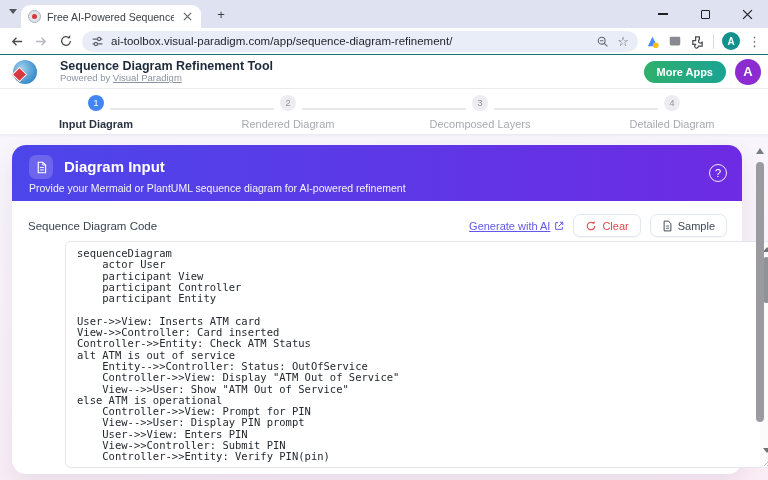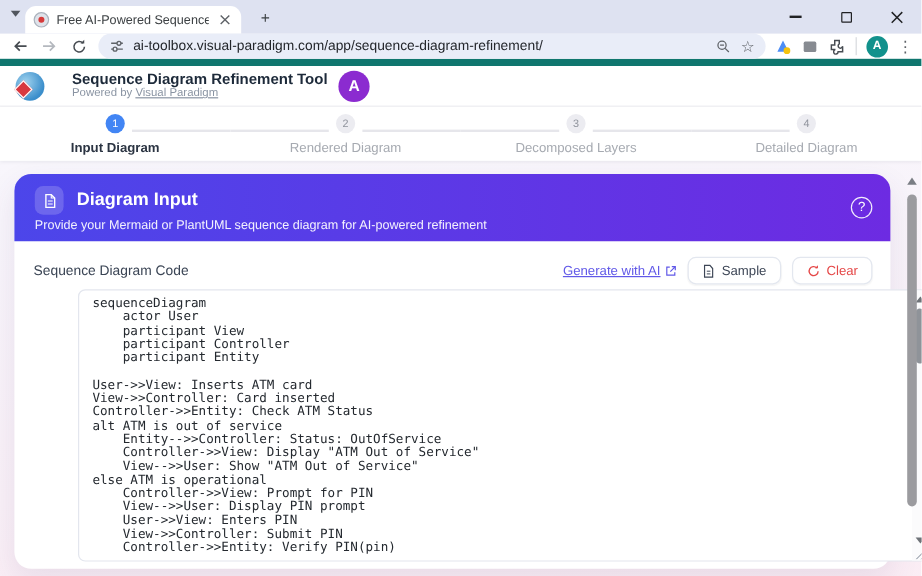--- a/index.html
+++ b/index.html
@@ -19,21 +19,21 @@
   .tab-title { font-size:10.5px; color:#3c4043; white-space:nowrap; overflow:hidden; flex:1; }
   .tab-close { width:14px; height:14px; display:flex; align-items:center; justify-content:center; flex:0 0 auto; }
   .newtab-btn { position:absolute; left:213px; top:6px; width:16px; height:16px; font-size:13px; color:#3c4043;
     display:flex; align-items:center; justify-content:center; }
   .win-controls { position:absolute; right:0; top:0; height:28px; display:flex; }
   .win-btn { width:42px; height:28px; display:flex; align-items:center; justify-content:center; }
   .glyph-min { width:10px; height:1.5px; background:#202124; }
   .glyph-max { width:9px; height:9px; border:1.2px solid #202124; border-radius:1px; }
 
   
-  .toolbar { height:27px; background:#fff; border-bottom:6px solid #0f766e; display:flex; align-items:center;
+  .toolbar { height:27px; background:#fff; border-bottom:1px solid #0f766e; display:flex; align-items:center;
     padding:0 7px; gap:7px; }
   .nav-btn { width:18px; height:18px; display:flex; align-items:center; justify-content:center; flex:0 0 auto; }
   .omnibox { flex:1; height:21px; background:#e9edf8; border-radius:11px; display:flex; align-items:center;
     padding:0 9px; gap:7px; min-width:0; }
   .url-text { font-size:11.5px; color:#23262b; flex:1; white-space:nowrap; overflow:hidden; }
   .omni-right { display:flex; align-items:center; gap:8px; }
   .star-glyph { font-size:13px; color:#5f6368; line-height:1; }
   .tool-right-icons { display:flex; align-items:center; gap:8px; flex:0 0 auto; }
   .divider-v { width:1px; height:15px; background:#d7dade; }
   .profile-avatar { width:18px; height:18px; border-radius:50%; background:#12918c; color:#fff;
@@ -212,20 +212,21 @@
 
   <div class="appheader">
     <span class="vp-logo">
       <span class="vp-globe"></span>
         <span class="vp-diamond"></span>
     </span>
     <div class="title-col">
       <div class="app-title">Sequence Diagram Refinement Tool</div>
       <div class="powered-row"><span>Powered by </span><a href="#">Visual Paradigm</a></div>
     </div>
+    <button class="more-apps-btn">More Apps</button>
     <span class="header-avatar">A</span>
   </div>
 
   <div class="stepper">
     <div class="step active">
       <div class="step-circle">1</div>
       <div class="step-label">Input Diagram</div>
     </div>
     <div class="step">
       <div class="step-circle">2</div>
@@ -259,33 +260,33 @@
       <div class="toolrow">
         <span class="code-label">Sequence Diagram Code</span>
         <div class="tool-right">
           <a href="#" class="gen-link">
             <span>Generate with AI</span>
             <svg width="10" height="10" viewBox="0 0 12 12" fill="none" stroke="#6159e8" stroke-width="1.2">
                 <path d="M5 2 H2 v8 h8 V7"></path>
                 <path d="M7 1.5 h3.5 V5 M10.5 1.5 L5.5 6.5"></path>
               </svg>
           </a>
+          <button class="btn btn-clear">
+            <svg width="12" height="12" viewBox="0 0 16 16" fill="none" stroke="#e54848" stroke-width="1.5">
+                <path d="M13 8 a5 5 0 1 1 -1.4 -3.5"></path>
+                <path d="M12.8 1.4 v3.4 h-3.4 z" fill="#e54848" stroke="none"></path>
+              </svg>
+            <span>Clear</span>
+          </button>
           <button class="btn">
             <svg width="11" height="12" viewBox="0 0 14 16" fill="none" stroke="#3d4656" stroke-width="1.3">
                 <path d="M2.5 1.5 h6 L11.5 5 v9.5 h-9 z"></path>
                 <path d="M5 8 h4 M5 11 h4" stroke-width="1.1"></path>
               </svg>
             <span>Sample</span>
-          </button>
-          <button class="btn btn-clear">
-            <svg width="12" height="12" viewBox="0 0 16 16" fill="none" stroke="#e54848" stroke-width="1.5">
-                <path d="M13 8 a5 5 0 1 1 -1.4 -3.5"></path>
-                <path d="M12.8 1.4 v3.4 h-3.4 z" fill="#e54848" stroke="none"></path>
-              </svg>
-            <span>Clear</span>
           </button>
         </div>
       </div>
 
       <div class="codewrap">
         <textarea class="code-textarea" spellcheck="false" style="">sequenceDiagram
     actor User
     participant View
     participant Controller
     participant Entity

